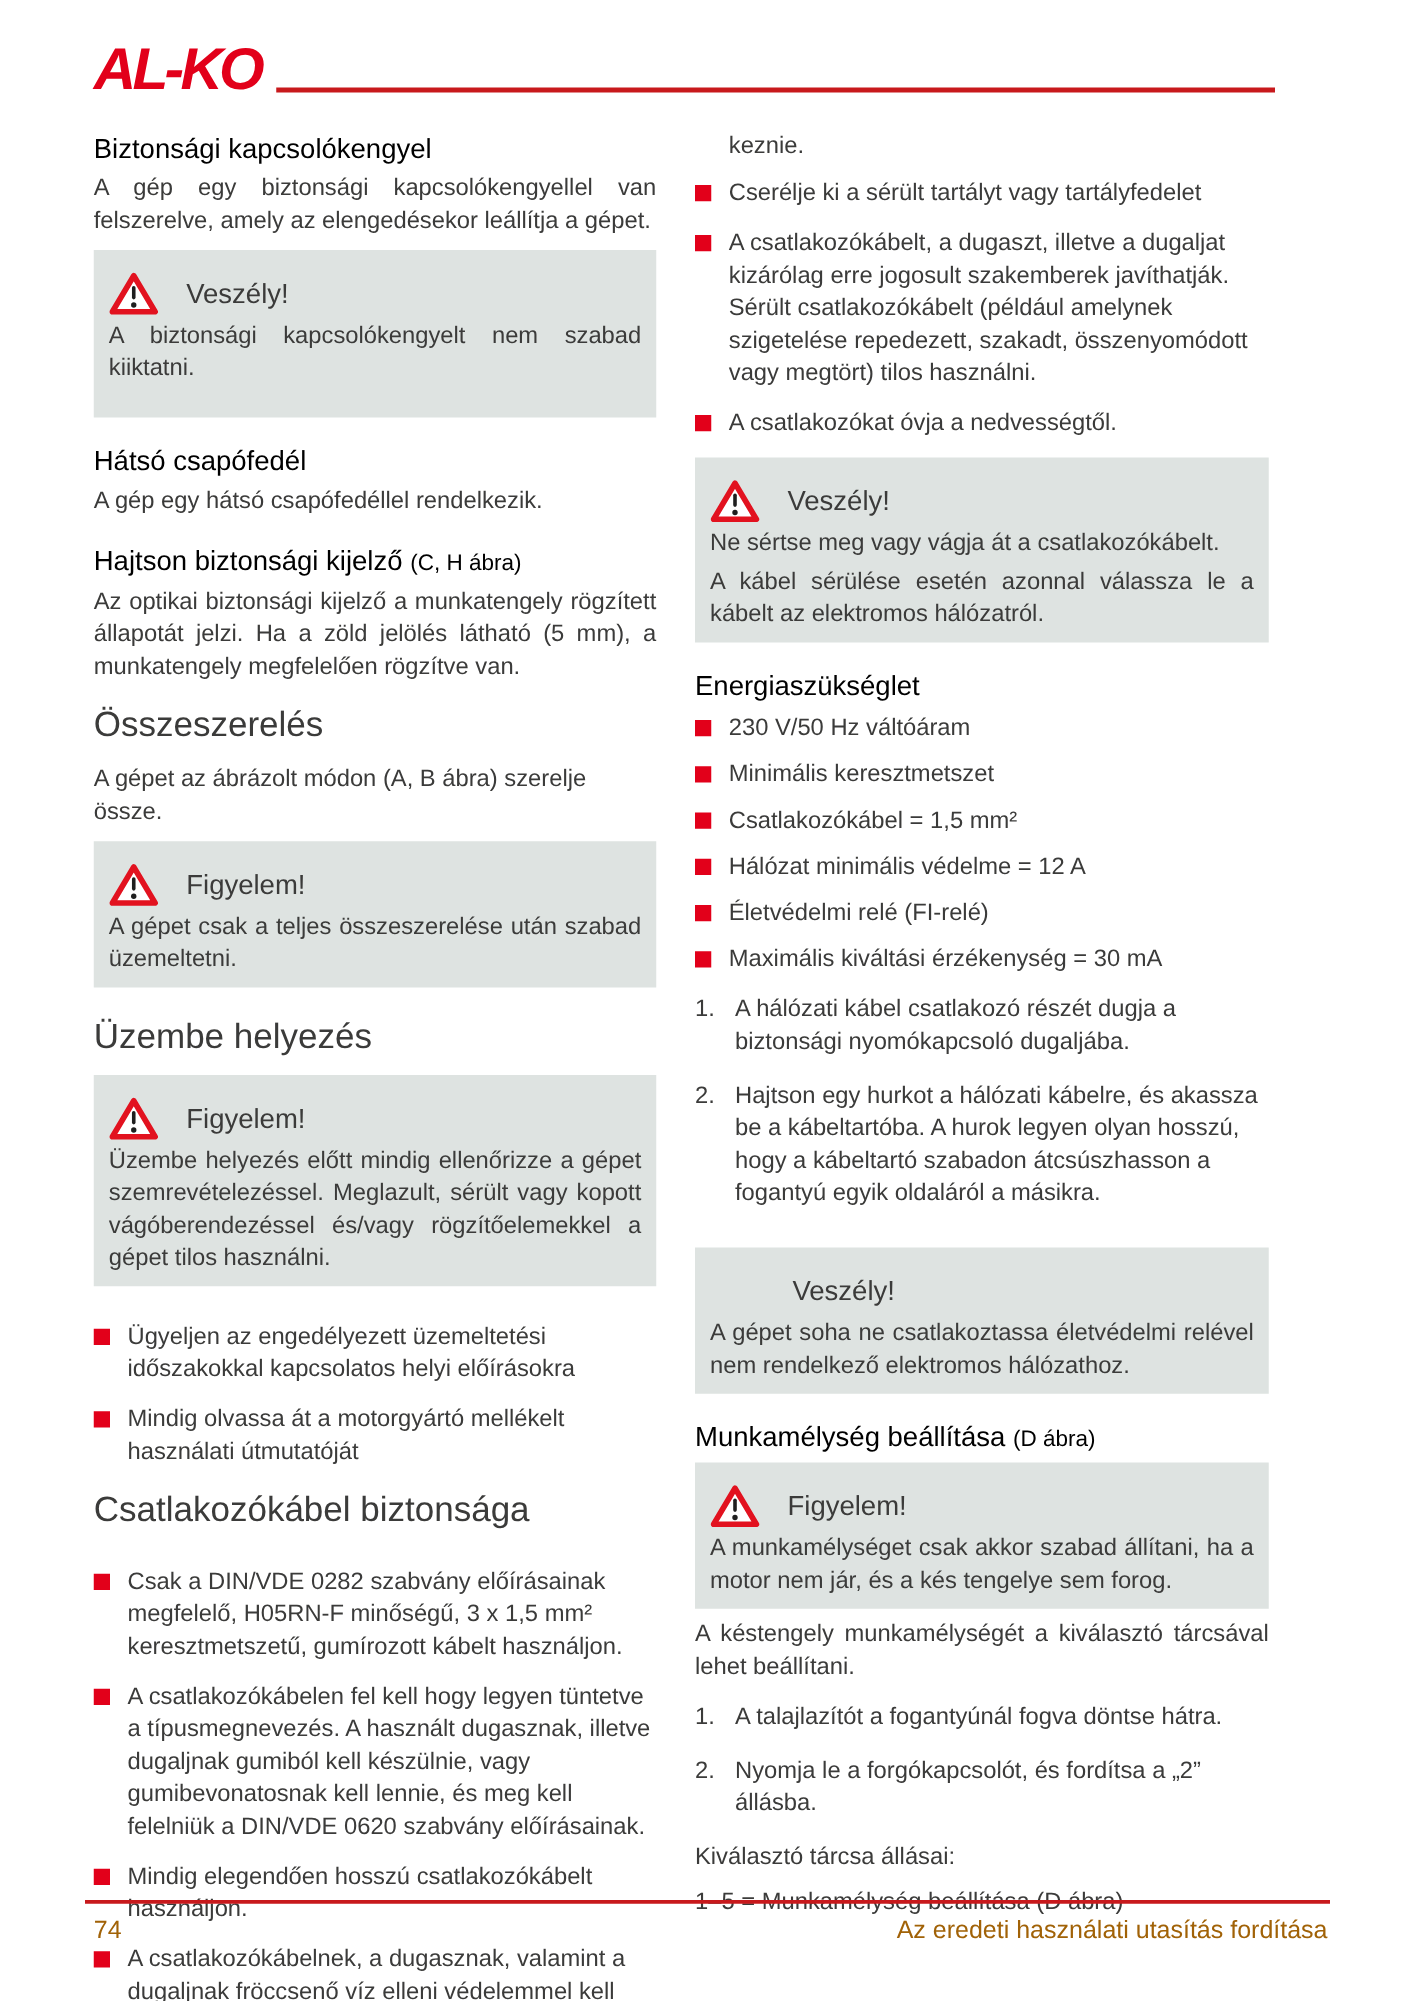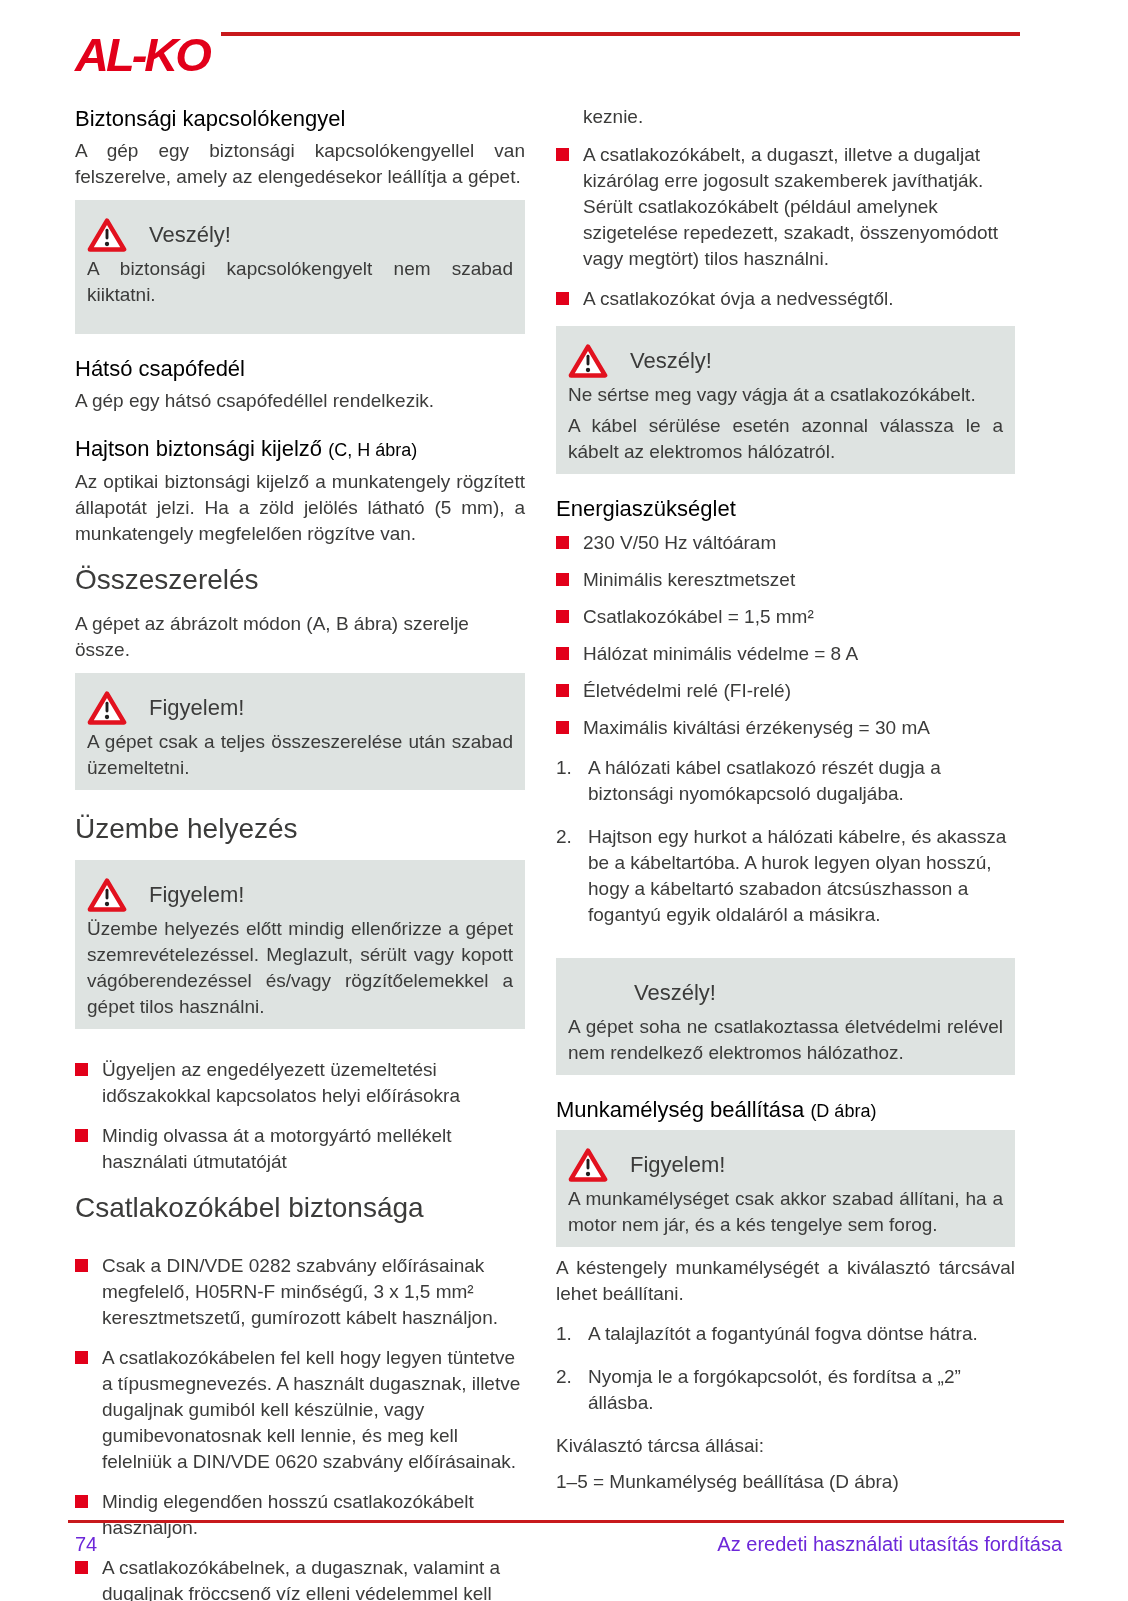--- a/index.html
+++ b/index.html
@@ -3,21 +3,21 @@
 <meta charset="utf-8">
 <style>
   * { box-sizing: border-box; }
   html,body { margin:0; padding:0; background:#ffffff; }
   .page {
     position:relative; width:1128px; height:1601px; background:#ffffff;
     font-family:"Liberation Sans","DejaVu Sans",sans-serif; color:#3b3b3a;
     overflow:hidden;
   }
   
-  .header { position:absolute; top:32px; left:75px; right:108px; display:flex; }
+  .header { position:absolute; top:32px; left:75px; right:108px; display:flex; align-items:flex-end; }
   .logo { font-size:47px; line-height:46px; font-weight:bold; font-style:italic;
           letter-spacing:-3px; color:#e2001a; padding-right:12px; }
   .header-rule { flex:1; height:4px; background:#c8191c; margin-bottom:4px; }
   
   .columns { position:absolute; top:104px; left:75px; display:flex; gap:31px; }
   .col-left { width:450px; }
   .col-right { width:459px; }
   
   .h3 { font-size:22px; line-height:26px; font-weight:normal; margin:22px 0 6px; color:#000000; }
   .h3 .suffix { font-size:18px; }
@@ -46,21 +46,21 @@
   
   ol.steps { list-style:none; margin:14px 0 0; padding:0; }
   ol.steps li { display:flex; font-size:19px; line-height:26px; margin-bottom:17px; }
   .step-num { width:32px; flex-shrink:0; }
   .step-text { flex:1; }
   .mt30 { margin-top:30px !important; }
   .mt12 { margin-top:12px !important; }
   
   .footer-rule { position:absolute; left:68px; right:64px; top:1520px; height:3px; background:#c8191c; }
   .footer { position:absolute; left:75px; right:66px; top:1533px; display:flex;
-            justify-content:space-between; font-size:20px; color:#6d28d9; }
+            justify-content:space-between; font-size:20px; color:#a16207; }
 </style>
 </head>
 <body>
 
 <div class="page">
 
   <div class="header">
     <div class="logo">AL-KO</div>
     <div class="header-rule"></div>
   </div>
@@ -139,20 +139,21 @@
         <li><span>A csatlakozókábelnek, a dugasznak, valamint a dugaljnak fröccsenő víz elleni védelemmel kell rendel-</span></li>
       </ul>
 
     </div>
 
     <div class="col-right">
 
       <p class="cont">keznie.</p>
 
       <ul class="bullets mt0">
+        <li><span>Cserélje ki a sérült tartályt vagy tartályfedelet</span></li>
         <li><span>A csatlakozókábelt, a dugaszt, illetve a dugaljat kizárólag erre jogosult szakemberek javíthatják. Sérült csatlakozókábelt (például amelynek szigetelése repedezett, szakadt, összenyomódott vagy megtört) tilos használni.</span></li>
         <li><span>A csatlakozókat óvja a nedvességtől.</span></li>
       </ul>
 
       <div class="box">
         <div class="box-head">
           <span class="tri">
             <svg viewBox="0 0 44 40">
                 <path d="M22 4 L41 36 H3 Z" fill="#ffffff" stroke="#e2121f" stroke-width="5" stroke-linejoin="round"></path>
                 <rect x="20.4" y="13" width="3.2" height="12" rx="1.6" fill="#1f1f1f"></rect>
@@ -164,21 +165,21 @@
         <p class="box-body">Ne sértse meg vagy vágja át a csatlakozókábelt.</p>
         <p class="box-body">A kábel sérülése esetén azonnal válassza le a kábelt az elektromos hálózatról.</p>
       </div>
 
       <h3 class="h3">Energiaszükséglet</h3>
 
       <ul class="bullets tight">
         <li><span>230 V/50 Hz váltóáram</span></li>
         <li><span>Minimális keresztmetszet</span></li>
         <li><span>Csatlakozókábel = 1,5 mm²</span></li>
-        <li><span>Hálózat minimális védelme = 8 A</span></li>
+        <li><span>Hálózat minimális védelme = 12 A</span></li>
         <li><span>Életvédelmi relé (FI-relé)</span></li>
         <li><span>Maximális kiváltási érzékenység = 30 mA</span></li>
       </ul>
 
 
       <ol class="steps">
         <li>
           <span class="step-num">1.</span>
           <span class="step-text">A hálózati kábel csatlakozó részét dugja a biztonsági nyomókapcsoló dugaljába.</span>
         </li>

